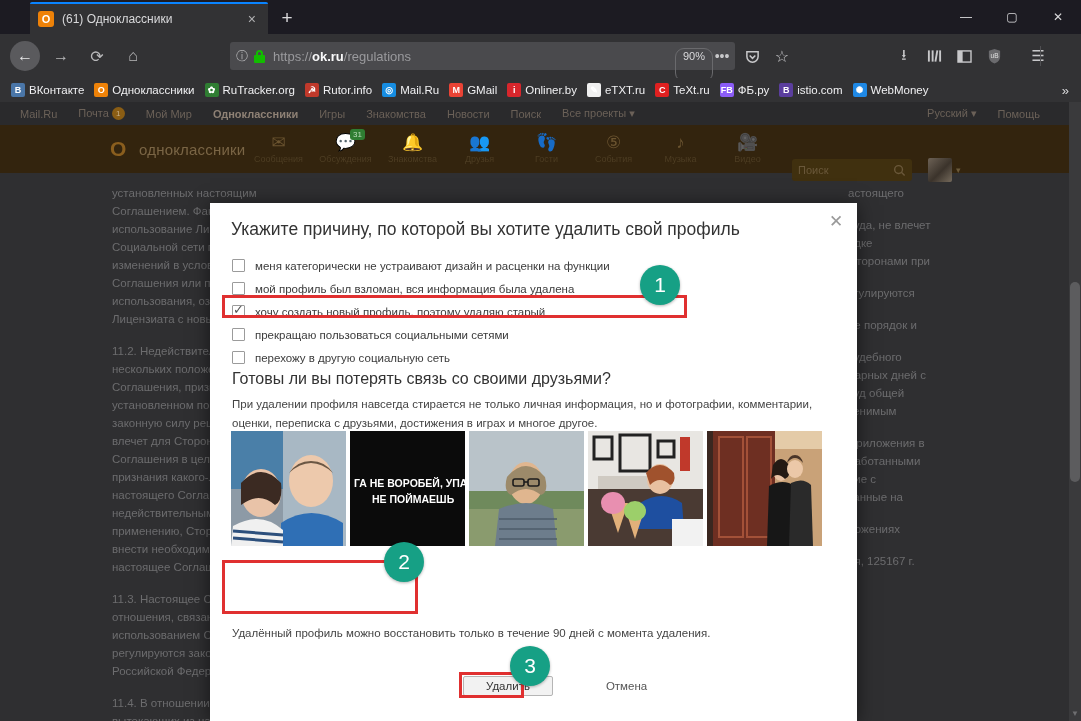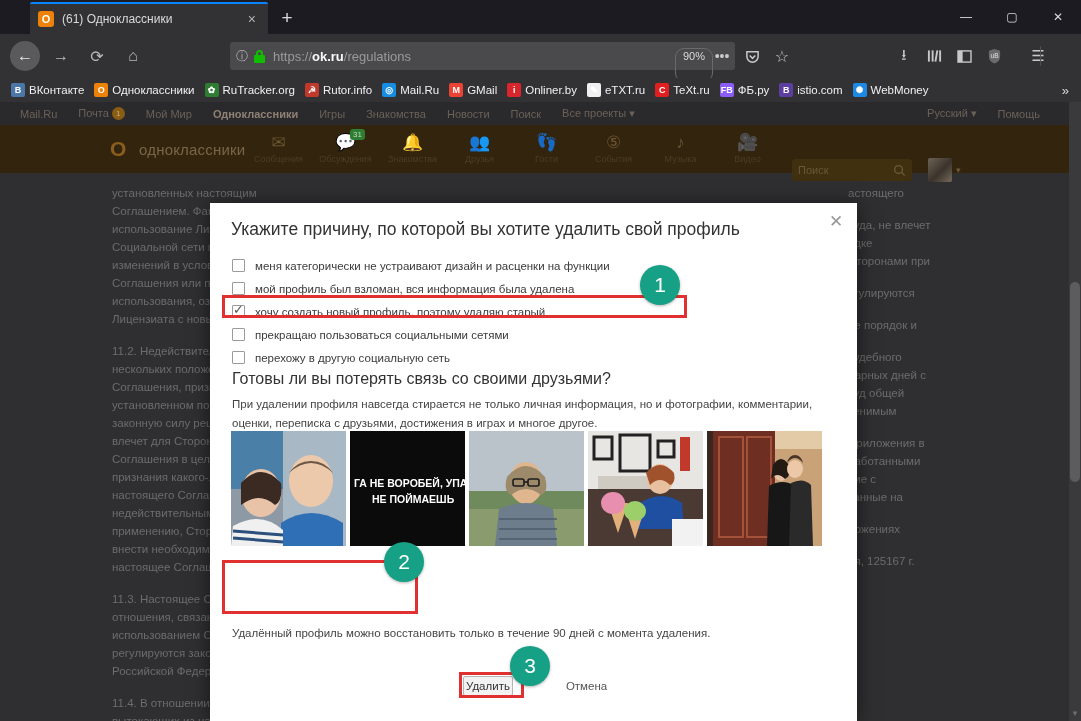--- a/index.html
+++ b/index.html
@@ -216,21 +216,21 @@
   }
   .pw-caret {
     position: absolute; left: 7px; top: 5px; width: 1px; height: 15px; background: #333;
   }
   .note {
     position: absolute; left: 22px; top: 424px; color: #444; font-size: 11.5px;
   }
   .actions { position: absolute; left: 253px; top: 473px; display: flex; align-items: center; gap: 22px; }
   .btn-delete {
     border: 1px solid #b5b5b5; background: #f2f2f2; color: #333; font-size: 11.5px;
-    padding: 3px 2px; border-radius: 2px; font-family: "Liberation Sans", sans-serif;
+    padding: 3px 22px; border-radius: 2px; font-family: "Liberation Sans", sans-serif;
   }
   .btn-cancel { color: #555; font-size: 11.5px; margin-left: 31px; }
 </style>
 </head>
 <body>
 
 <div class="screen">
 
   <div class="tabstrip">
     <div class="tab">

